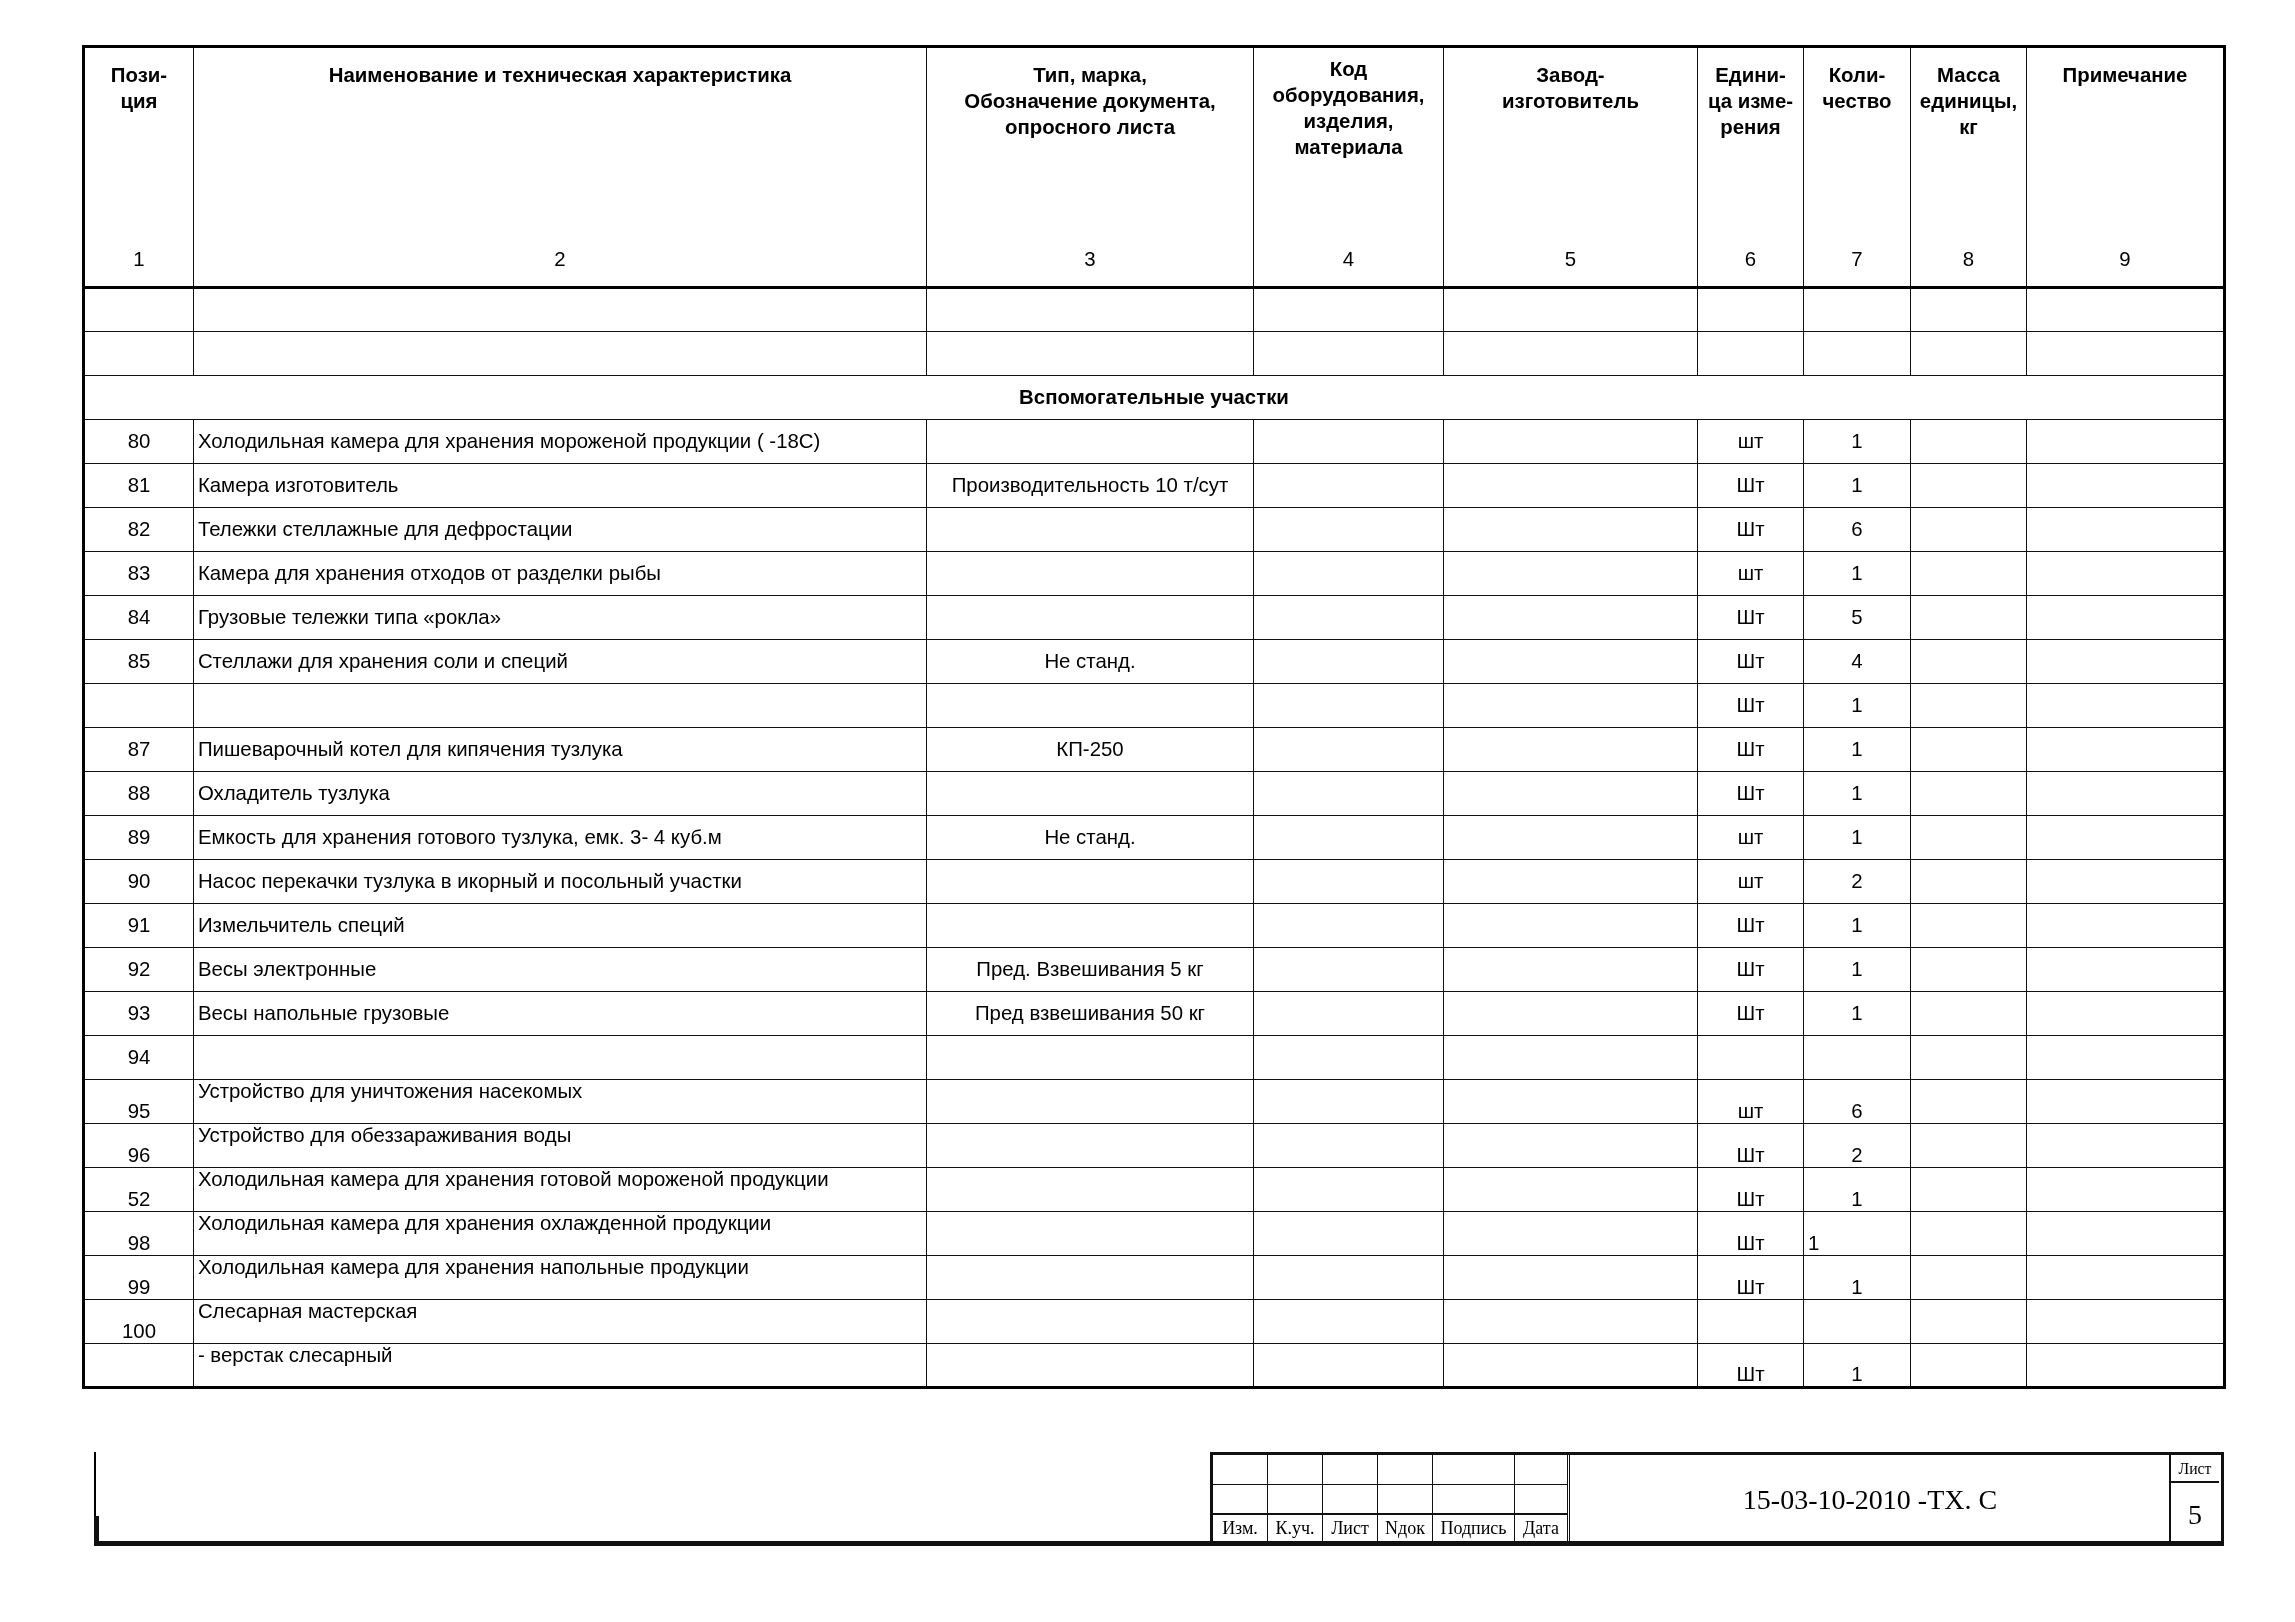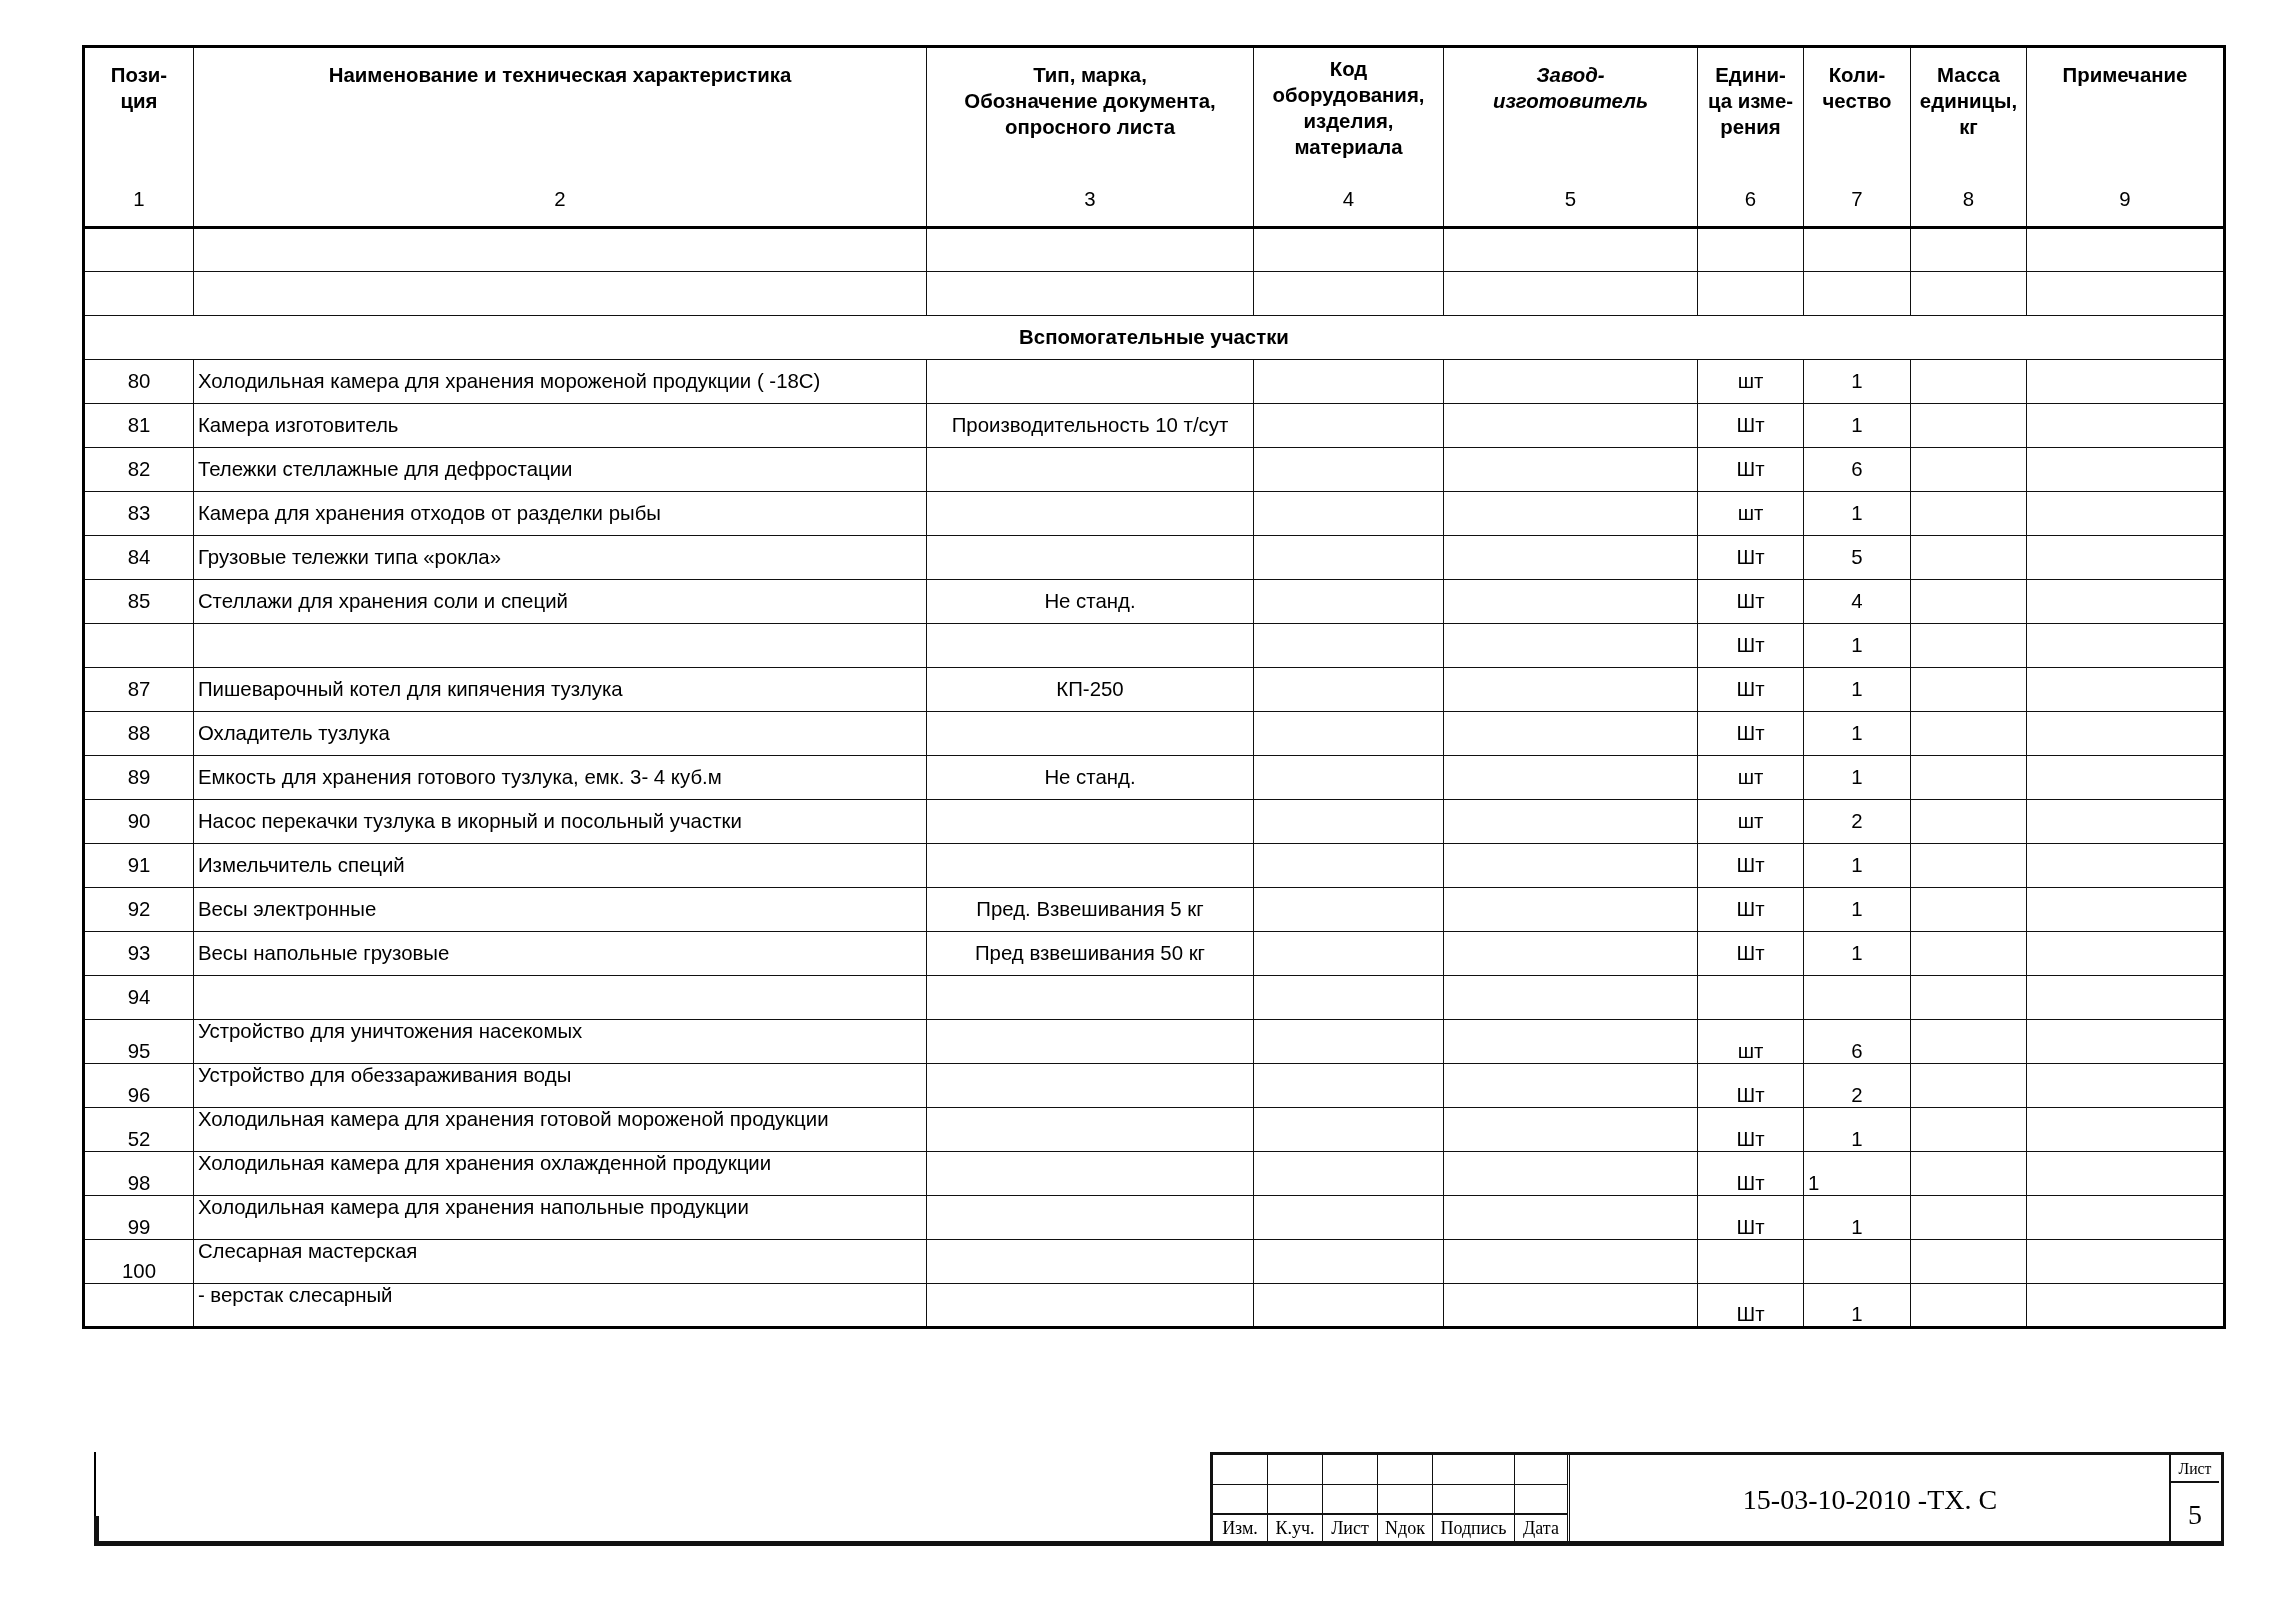--- a/index.html
+++ b/index.html
@@ -7,21 +7,21 @@
          font-family:"Liberation Sans", sans-serif; color:#000; }
   .sheet { position:absolute; left:0; top:0; width:2295px; height:1623px; }
 
   table.spec { position:absolute; left:82px; top:45px; width:2140px;
                border-collapse:collapse; table-layout:fixed;
                border:3.9px solid #000; }
   table.spec td, table.spec th { border:1.6px solid #111; padding:0 3.9px; overflow:hidden;
                white-space:nowrap; font-size:20.4px; line-height:23.5px; }
   table.spec th { font-weight:bold; font-size:20.4px; vertical-align:top; text-align:center;
                   white-space:normal; line-height:26px; padding-top:14px; position:relative; }
-  tr.hdr { height:181px; }
+  tr.hdr { height:241px; }
   tr.hdr th { border-bottom:3.9px solid #000; }
   .colnum { position:absolute; left:0; right:0; bottom:14px; font-weight:normal;
             text-align:center; font-size:20.4px; }
   tr.row { height:44px; }
   td.c { text-align:center; }
   td.l { text-align:left; }
   td.top { vertical-align:top; padding-top:6.3px; }
   td.bot { vertical-align:bottom; padding-bottom:4.7px; }
   td.qty-left { text-align:left; padding-left:3.1px; }
   tr.section td { font-weight:bold; text-align:center; }
@@ -79,21 +79,21 @@
             <div class="colnum">3</div>
           </th>
           <th style="padding-top: 8px;">
             <div style="white-space: pre-line;">Код
 оборудования,
 изделия,
 материала</div>
             <div class="colnum">4</div>
           </th>
           <th>
-            <div style="white-space: pre-line; font-style: italic;">Завод-
+            <div style="white-space: pre-line;">Завод-
 изготовитель</div>
             <div class="colnum">5</div>
           </th>
           <th>
             <div style="white-space: pre-line;">Едини-
 ца изме-
 рения</div>
             <div class="colnum">6</div>
           </th>
           <th>

